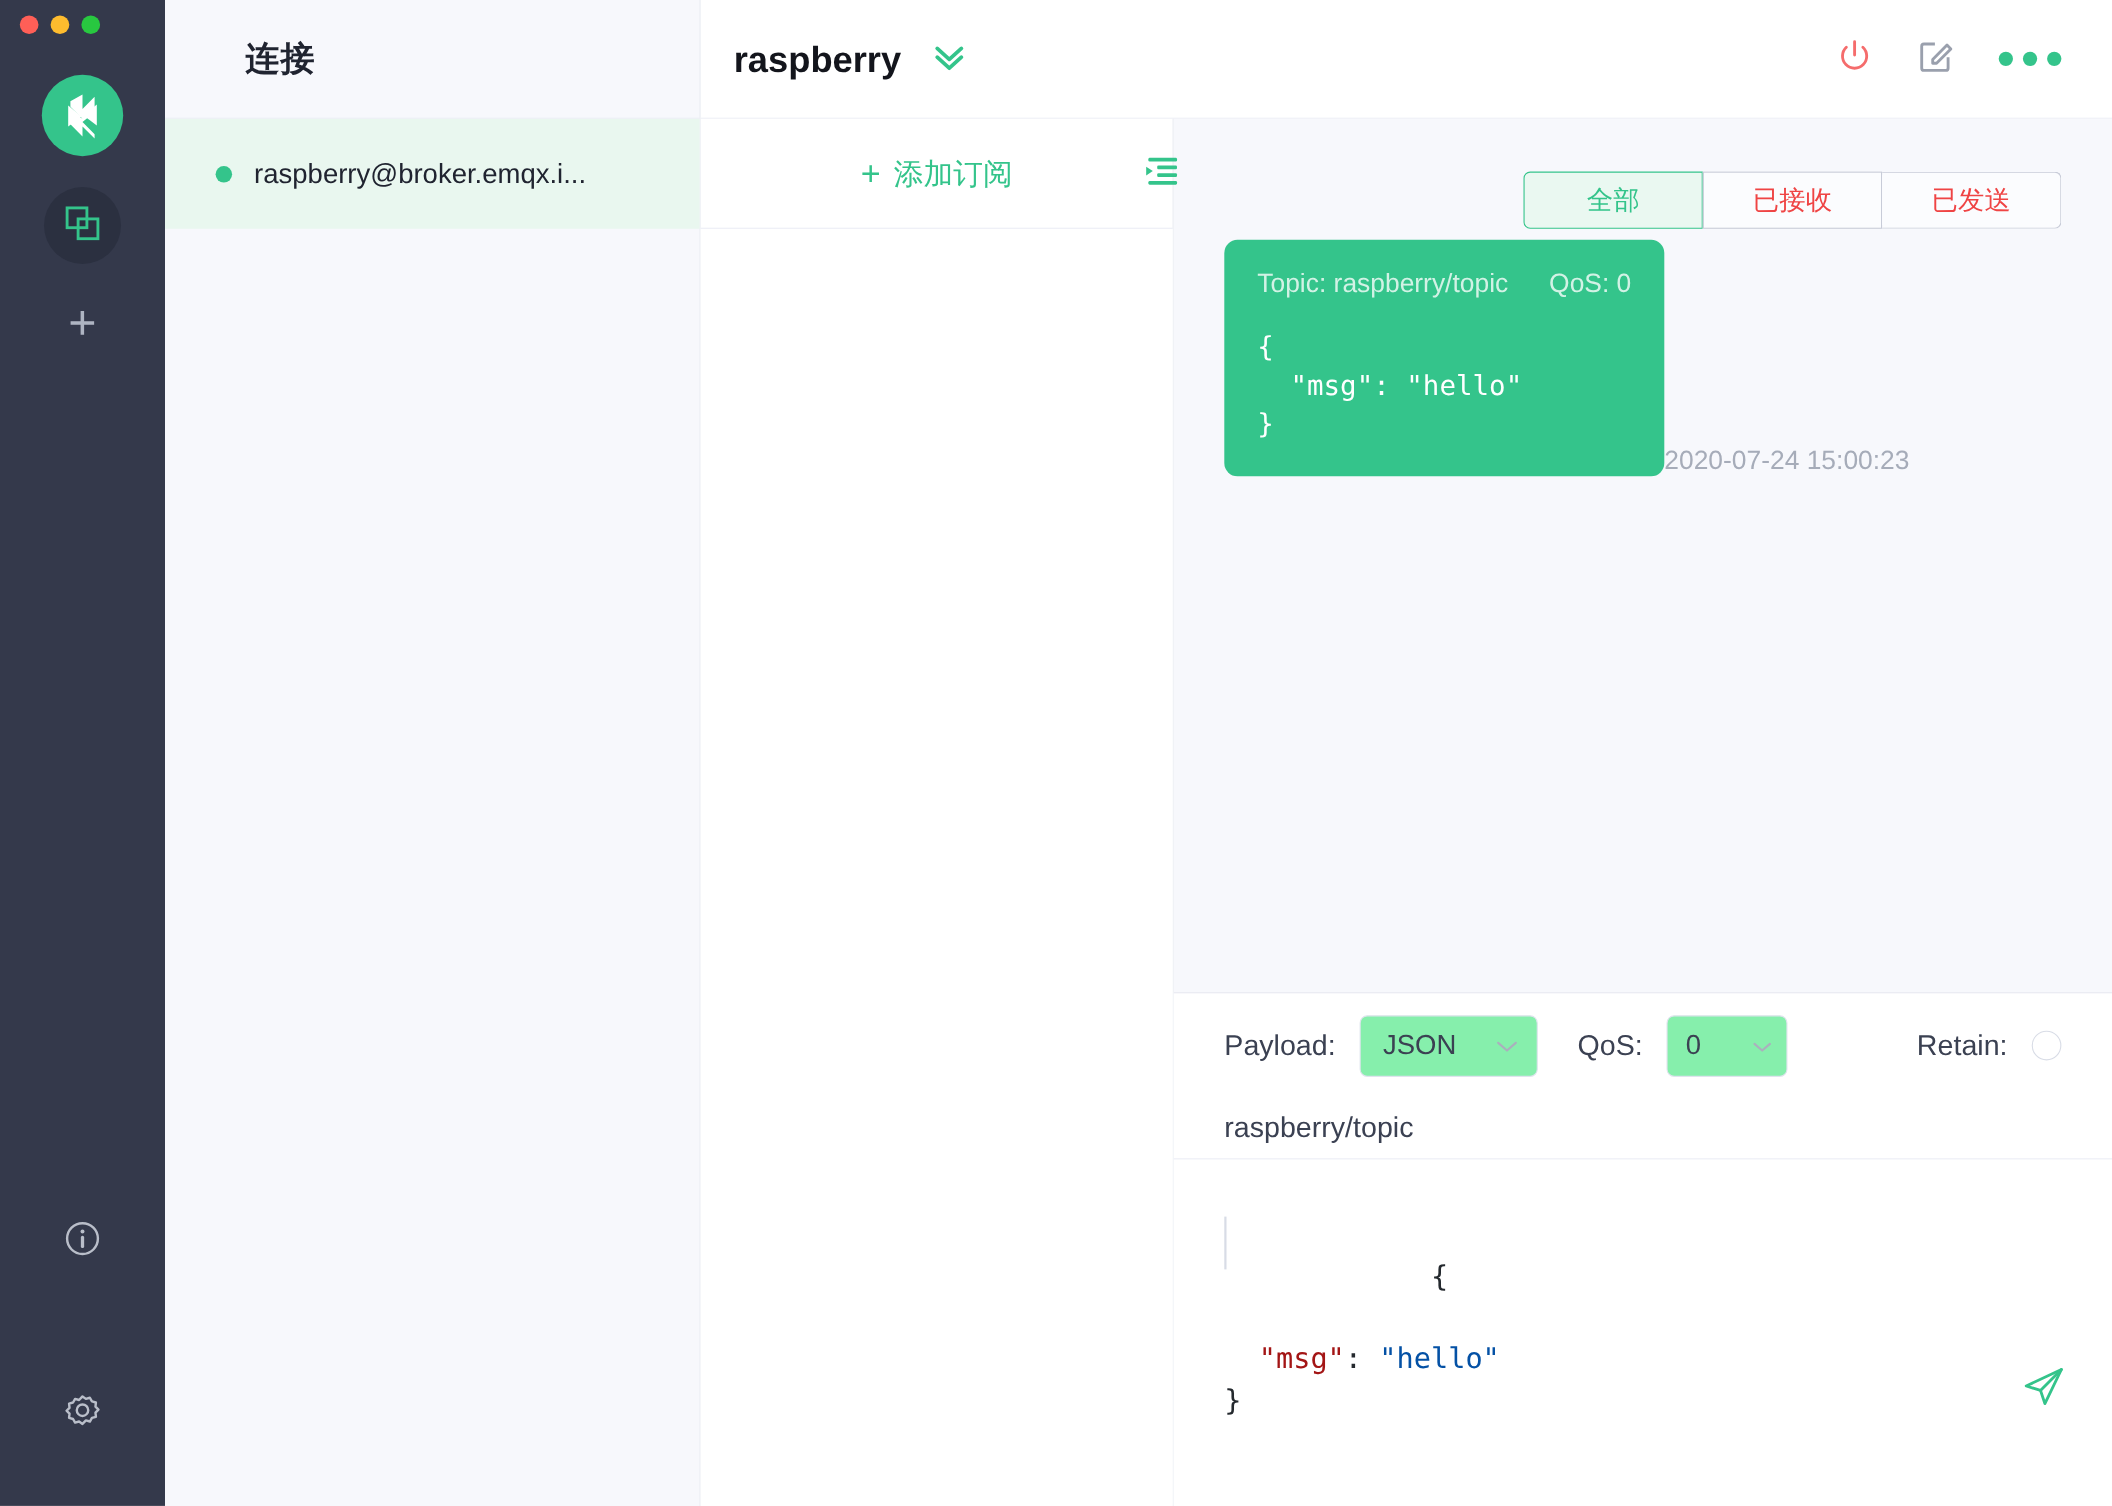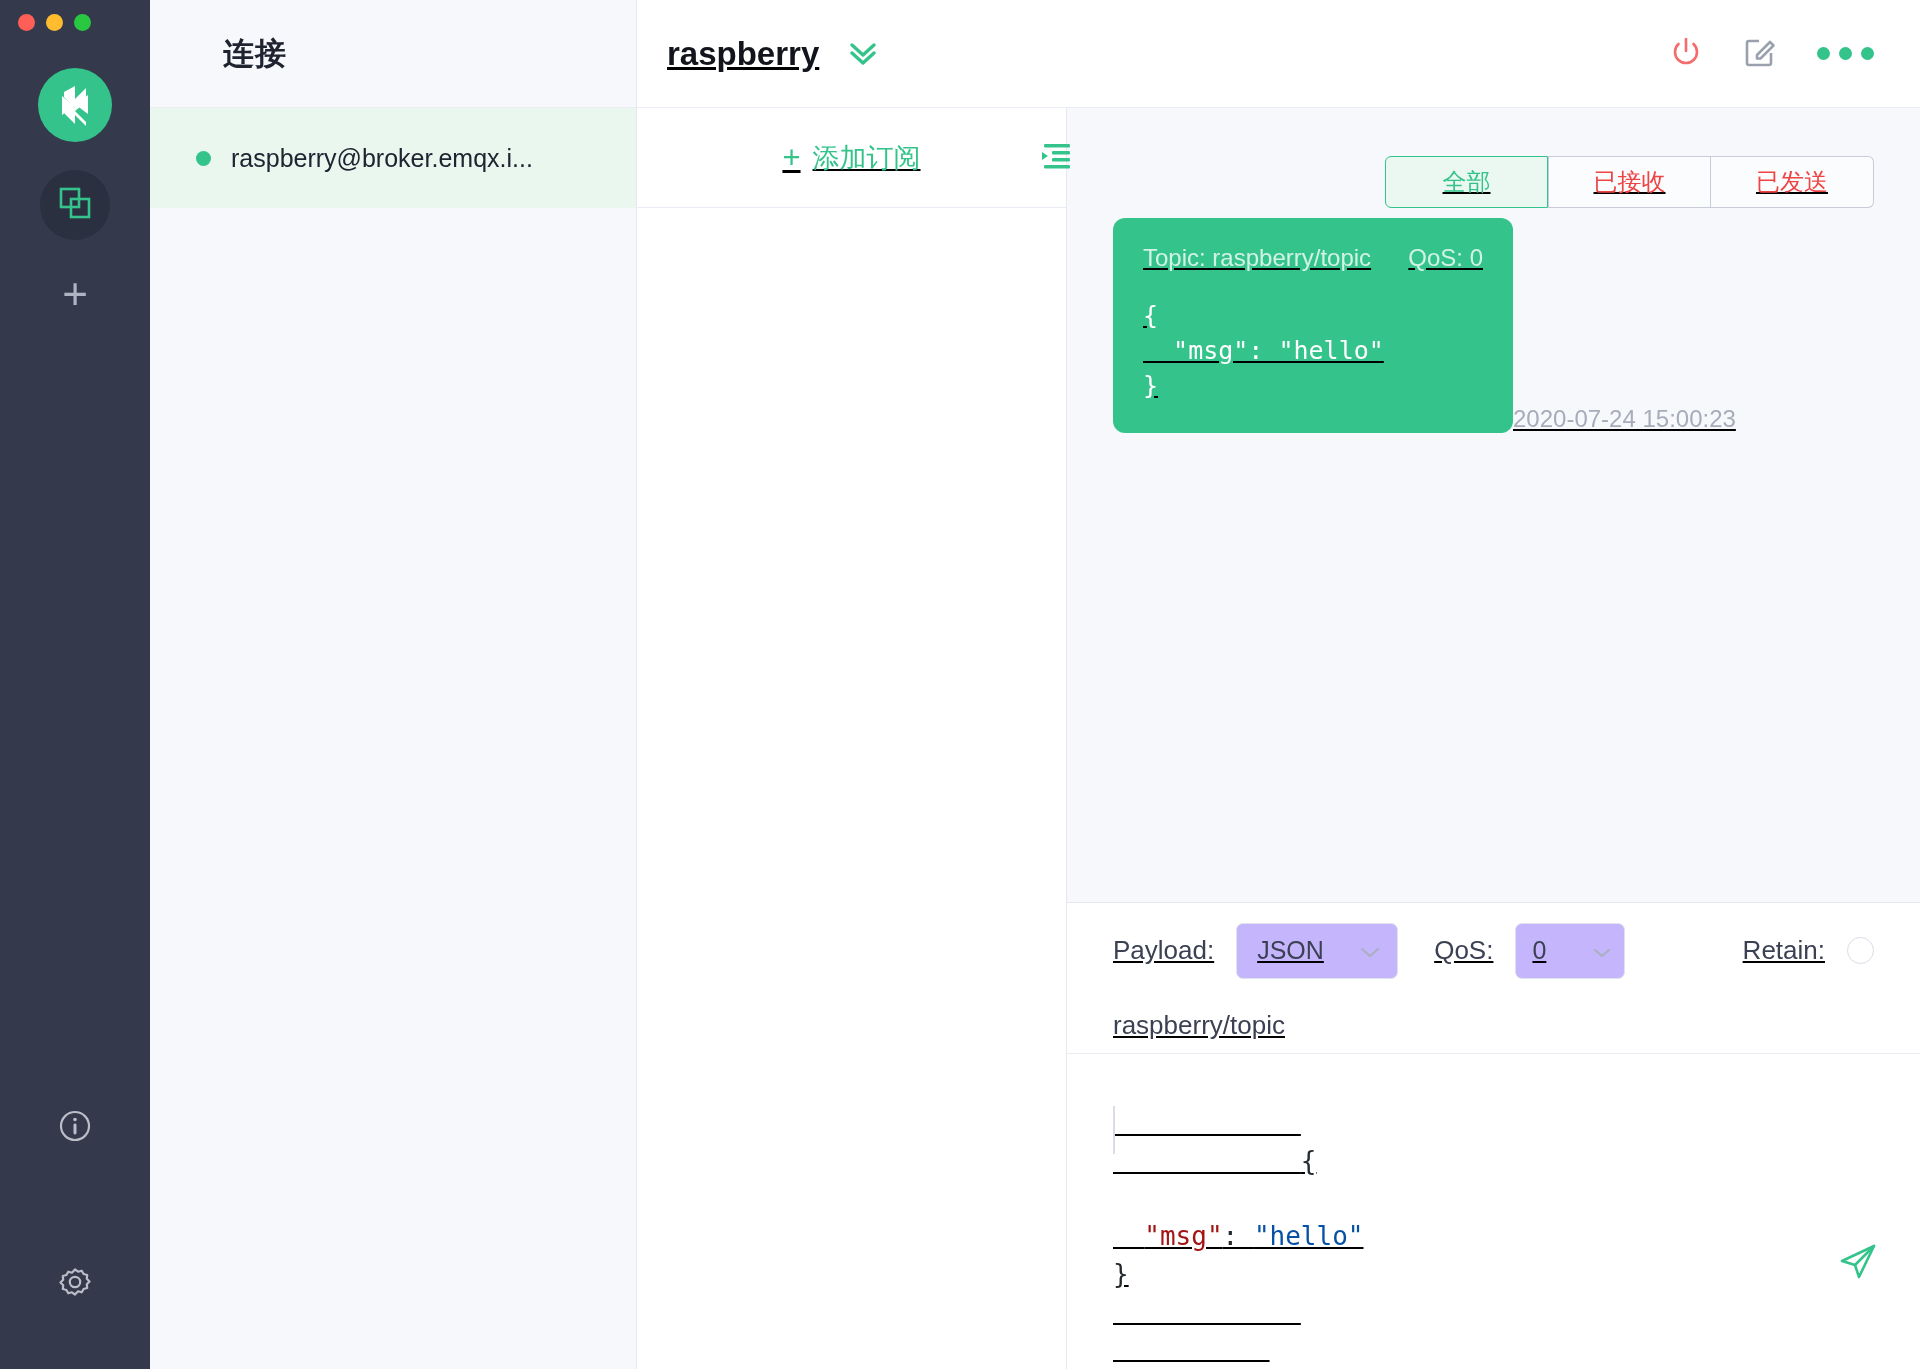--- a/index.html
+++ b/index.html
@@ -54,21 +54,21 @@
     height: 100px; display: flex; align-items: center; padding-left: 46px;
     background: #e9f7ef;
   }
   .conn-dot { width: 15px; height: 15px; border-radius: 50%; background: #34c48b; flex: 0 0 15px; }
   .conn-label {
     margin-left: 20px; font-size: 25px; color: #202430;
     white-space: nowrap; overflow: hidden;
   }
 
   
-  .right { flex: 1; display: flex; flex-direction: column; min-width: 0; text-decoration: underline; }
+  .right { flex: 1; display: flex; flex-direction: column; min-width: 0; }
 
   .topbar {
     height: 108px; flex: 0 0 108px; background: #ffffff;
     border-bottom: 1px solid #ebedf5;
     display: flex; align-items: center; padding: 0 46px 0 30px;
   }
   .topbar-title { font-size: 33px; font-weight: 700; color: #13151c; }
   .title-chevron { margin-left: 26px; display: flex; align-items: center; }
   .topbar-actions { margin-left: auto; display: flex; align-items: center; gap: 40px; }
   .dots { display: flex; gap: 9px; align-items: center; }
@@ -129,21 +129,21 @@
   }
   .msg-time { margin-top: 14px; font-size: 24px; color: #a6acb9; }
 
   
   .publish { flex: 0 0 320px; background: #ffffff; border-top: 1px solid #e6e8f0; display: flex; flex-direction: column; }
   .pub-opts { height: 96px; display: flex; align-items: center; padding: 0 46px; gap: 0; }
   .pub-label { font-size: 26px; color: #3b4152; }
   .pub-select {
     margin-left: 22px; height: 56px; border: 1px solid #dfe3ed; border-radius: 7px;
     display: flex; align-items: center; justify-content: space-between;
-    padding: 0 16px 0 20px; background: #c4b5fd; color: #3b4152; font-size: 25px;
+    padding: 0 16px 0 20px; background: #86efac; color: #3b4152; font-size: 25px;
   }
   .pub-select.wide { width: 162px; }
   .pub-select.narrow { width: 110px; padding: 0 12px 0 16px; }
   .pub-label.qos { margin-left: 36px; }
   .retain-wrap { margin-left: auto; display: flex; align-items: center; gap: 22px; }
   .retain-box { width: 27px; height: 27px; border-radius: 50%; border: 1.5px solid #d8dce6; background: #fff; }
 
   .pub-topic { padding: 0 46px; font-size: 26px; color: #3b4152; height: 54px; display: flex; align-items: center; }
   .pub-editor {
     flex: 1; border-top: 1px solid #ebedf5; padding: 14px 46px 0 46px;

